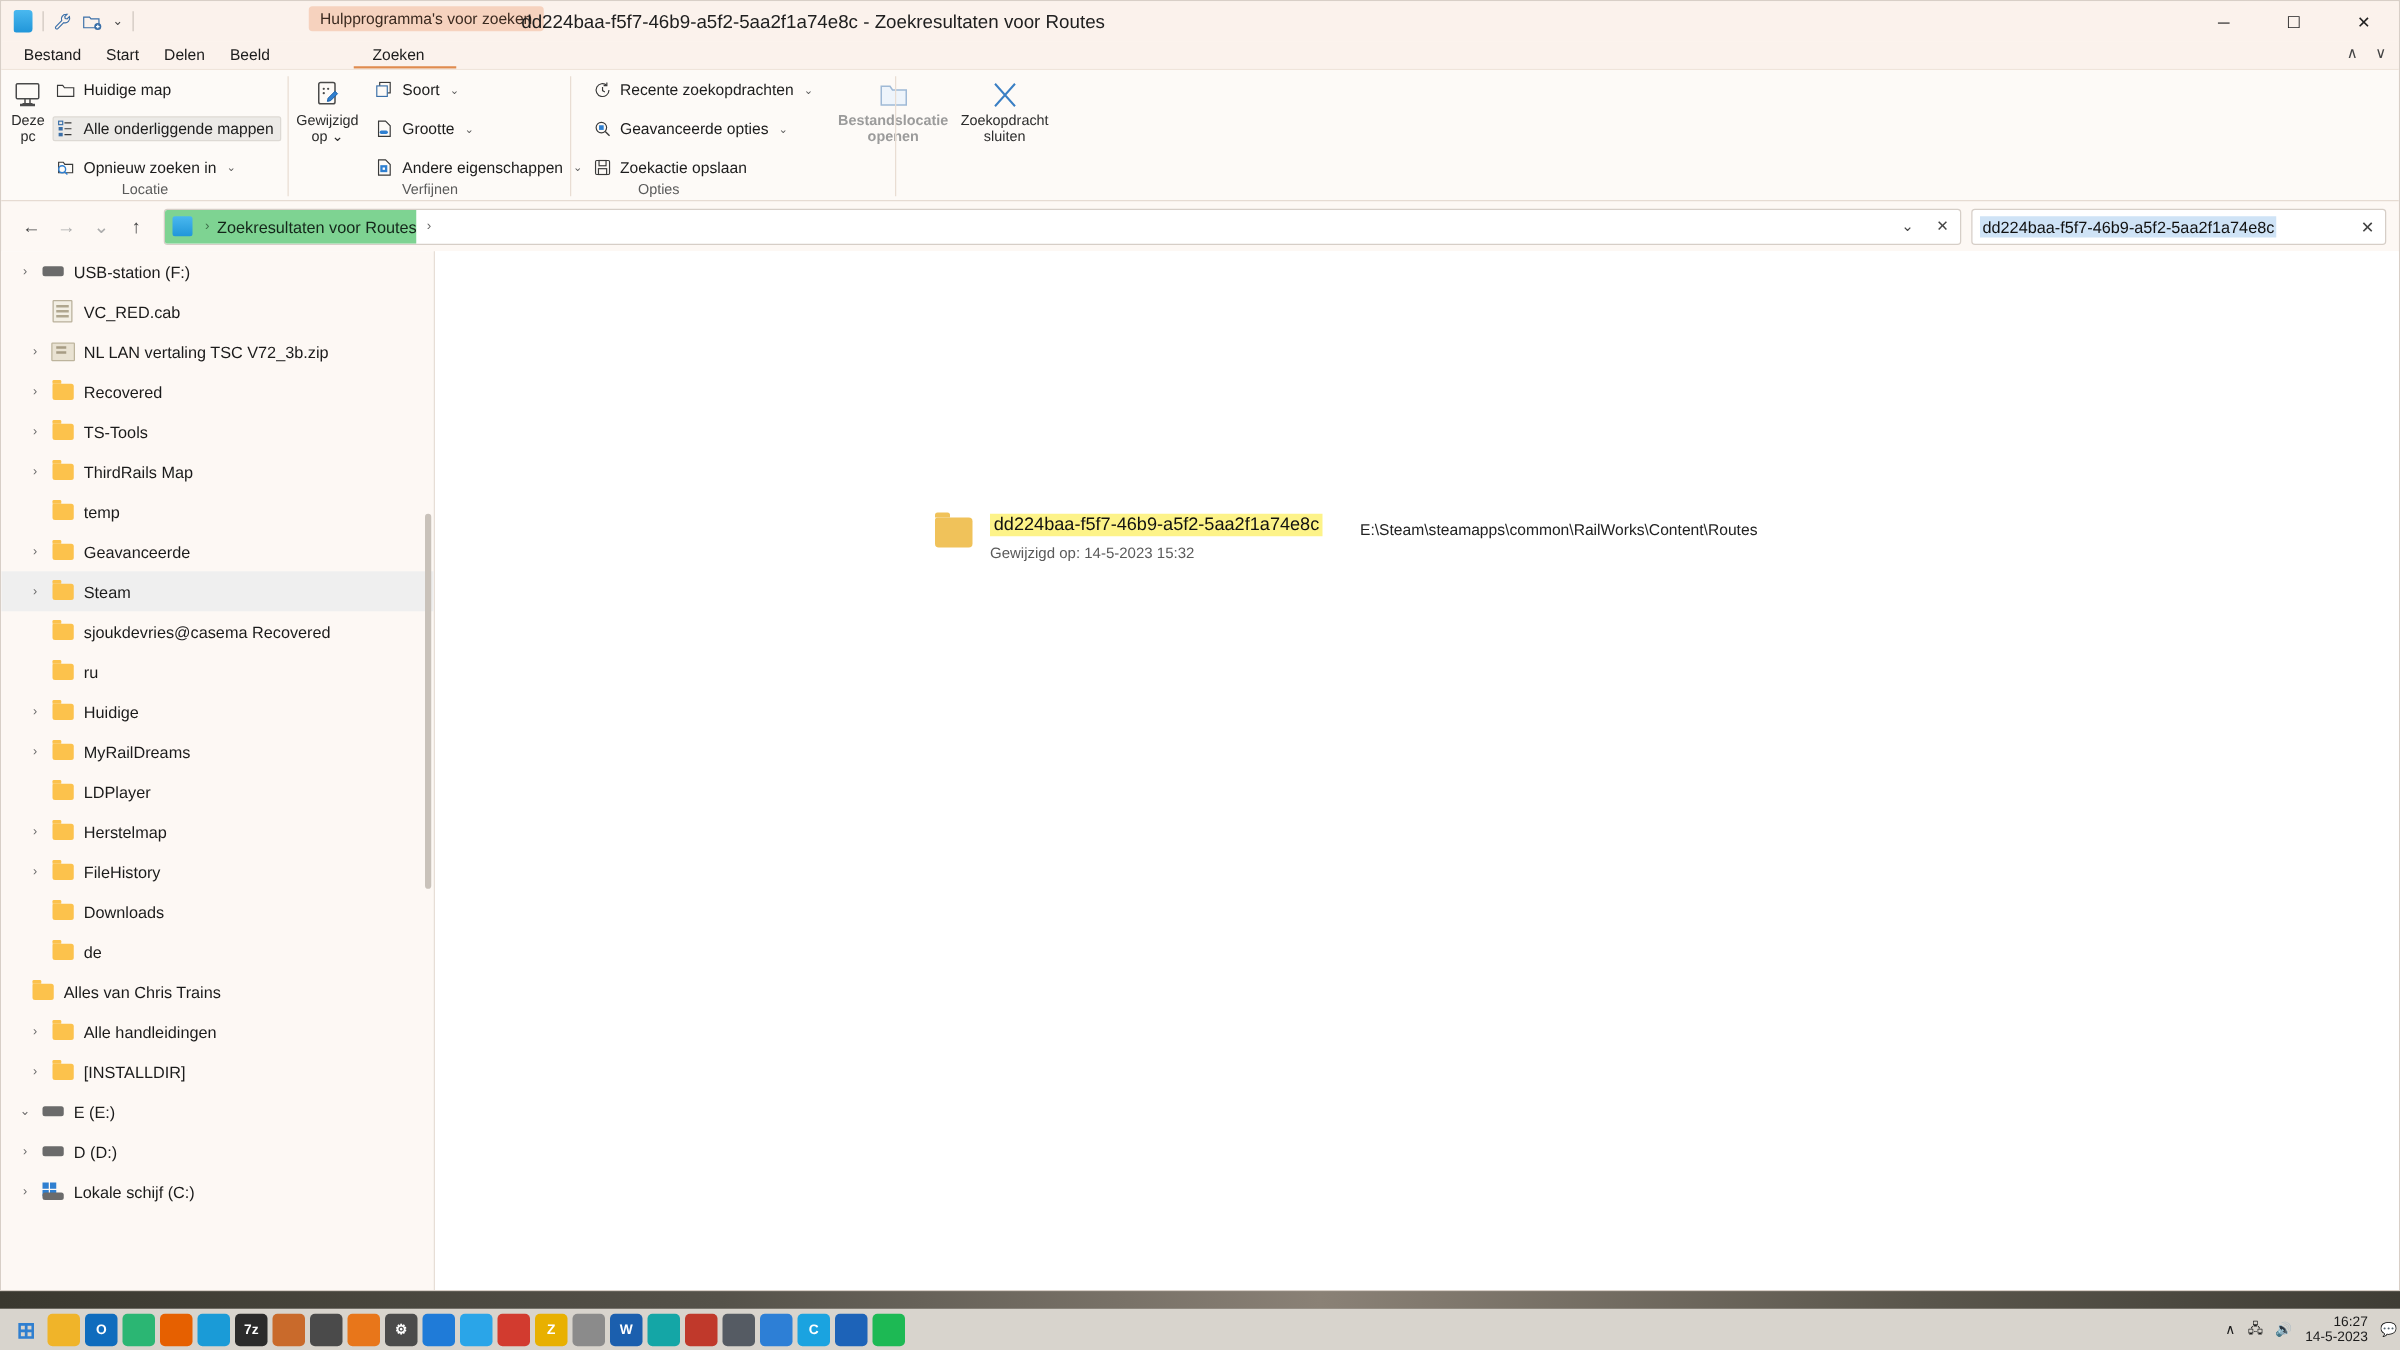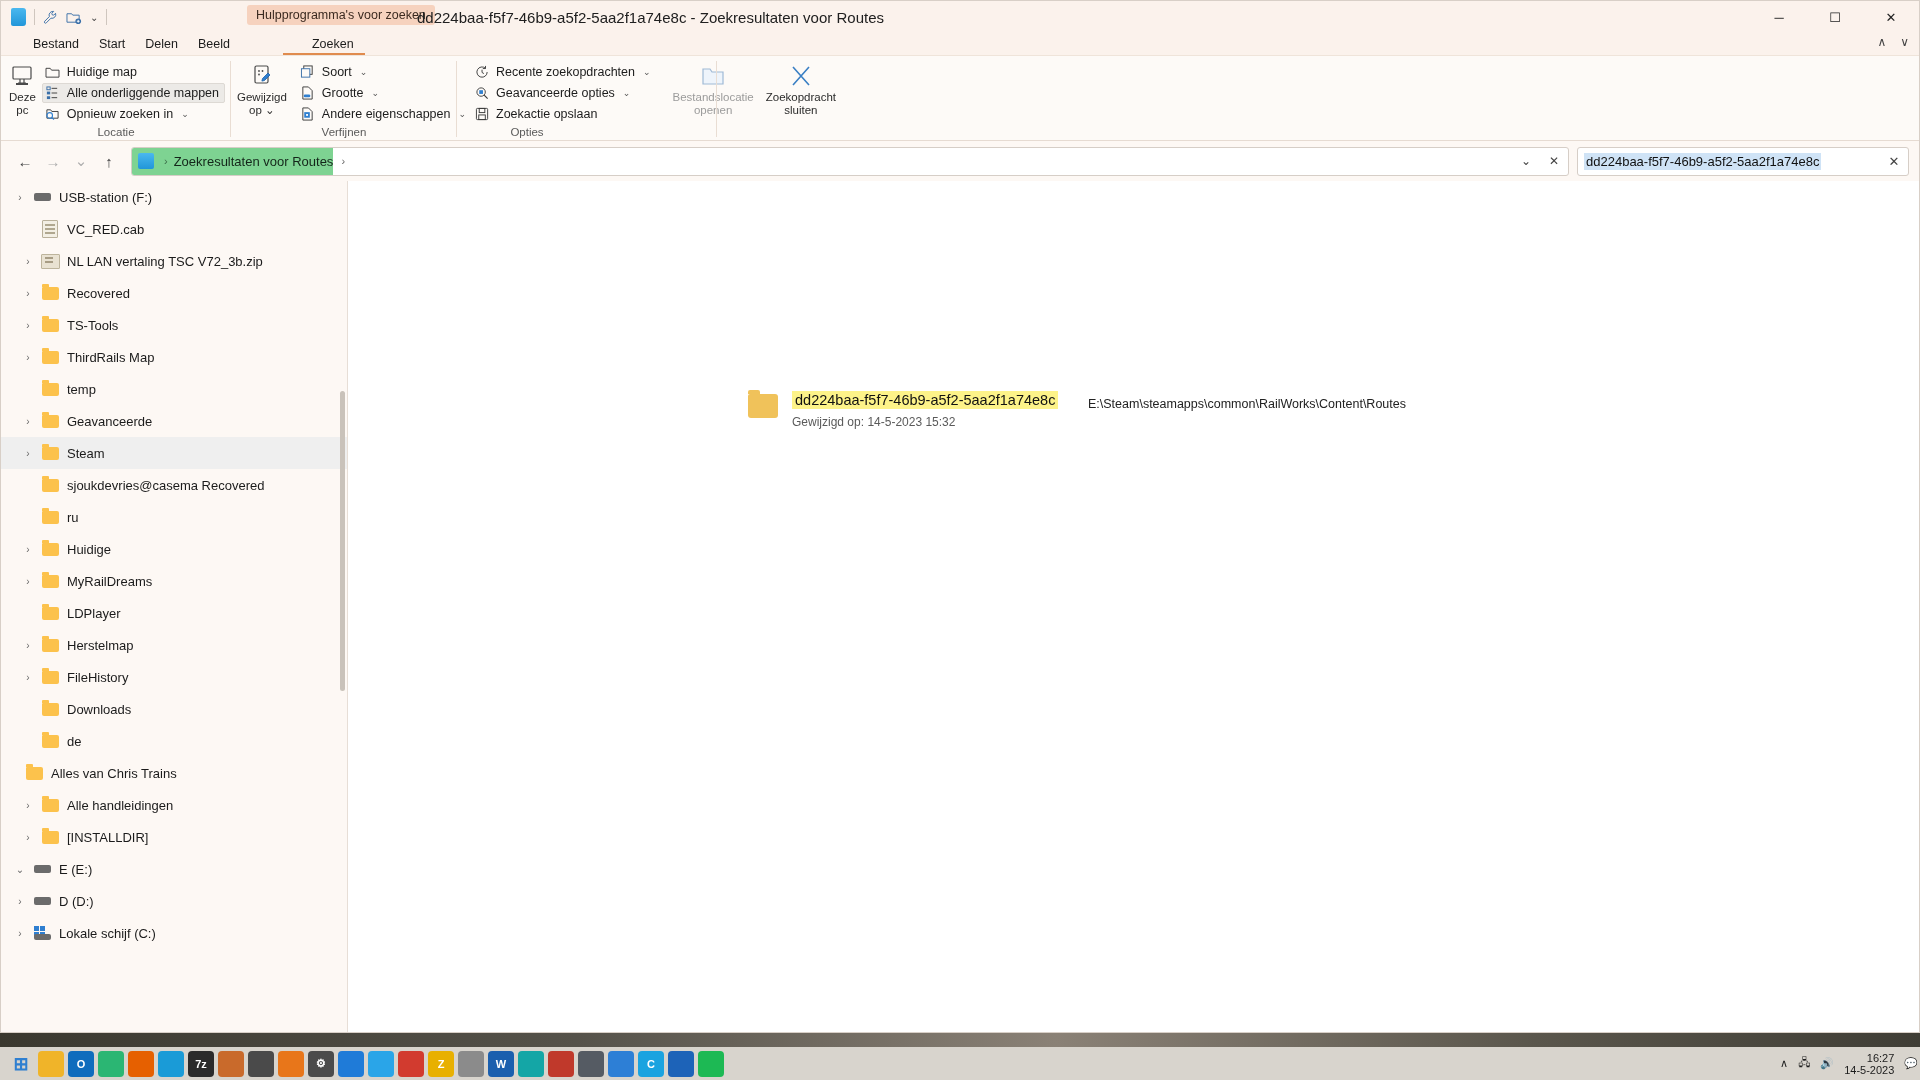--- a/index.html
+++ b/index.html
@@ -30,21 +30,21 @@
   }
   .title-text{
     position:absolute;left:416px;top:0;height:32px;display:flex;align-items:center;
     font-size:15px;color:#202020;white-space:nowrap;
   }
   .wbtns{position:absolute;right:0;top:0;height:32px;display:flex;}
   .wbtn{width:56px;height:32px;display:flex;align-items:center;justify-content:center;font-size:13px;color:#222;}
   
   .menubar{
     height:22px;flex:0 0 22px;display:flex;align-items:center;gap:0;
-    background:#fbf2ec;position:relative;font-size:12.5px;padding-left:22px;
+    background:#fbf2ec;position:relative;font-size:12.5px;padding-left:8px;
   }
   .menubar .mi{padding:2px 10px;color:#1c1c1c;white-space:nowrap;}
   .menubar .mi.active{color:#1c1c1c;}
   .tab-underline{position:absolute;left:282px;bottom:0;width:82px;height:2px;background:#e08b4e;}
   .ribbon-right{position:absolute;right:10px;top:2px;display:flex;gap:14px;color:#444;font-size:12px;}
   
   .ribbon{
     flex:0 0 72px;background:#fdfaf7;border-top:1px solid #efe4da;border-bottom:1px solid #e6dbd2;
     display:flex;position:relative;
   }
@@ -52,22 +52,22 @@
   .rgroup .gbody{flex:1;display:flex;align-items:flex-start;padding:5px 6px 0 6px;}
   .rgroup .glabel{
     height:16px;font-size:11.5px;color:#5a5a5a;text-align:center;line-height:16px;
   }
   .rgroup .divider{position:absolute;right:0;top:5px;bottom:3px;width:1px;background:#e9ddd3;}
   .bigbtn{
     width:64px;display:flex;flex-direction:column;align-items:center;justify-content:flex-start;
     font-size:11.5px;line-height:13px;text-align:center;color:#2b2b2b;padding-top:2px;
   }
   .bigbtn .glyph{height:26px;display:flex;align-items:center;justify-content:center;margin-bottom:2px;}
-  .bigbtn.dim{color:#9b9b9b;}
-  .smallcol{display:flex;flex-direction:column;gap:1px;padding-top:1px;}
+  .bigbtn.dim{color:#9b9b9b;font-weight:bold;}
+  .smallcol{display:flex;flex-direction:column;gap:11px;padding-top:1px;}
   .smallbtn{
     display:flex;align-items:center;gap:6px;font-size:12.5px;padding:1px 6px 1px 3px;
     white-space:nowrap;color:#1c1c1c;height:18px;border-radius:2px;
   }
   .smallbtn.sel{background:#eceae7;border:1px solid #ddd9d4;padding:0 5px 0 2px;}
   .smallbtn .chev{font-size:9px;color:#555;margin-left:2px;}
   .sicon{width:16px;height:16px;flex:0 0 16px;display:flex;align-items:center;justify-content:center;}
   
   .addrrow{
     flex:0 0 40px;display:flex;align-items:center;gap:0;padding:0 10px;background:#fdf8f4;

